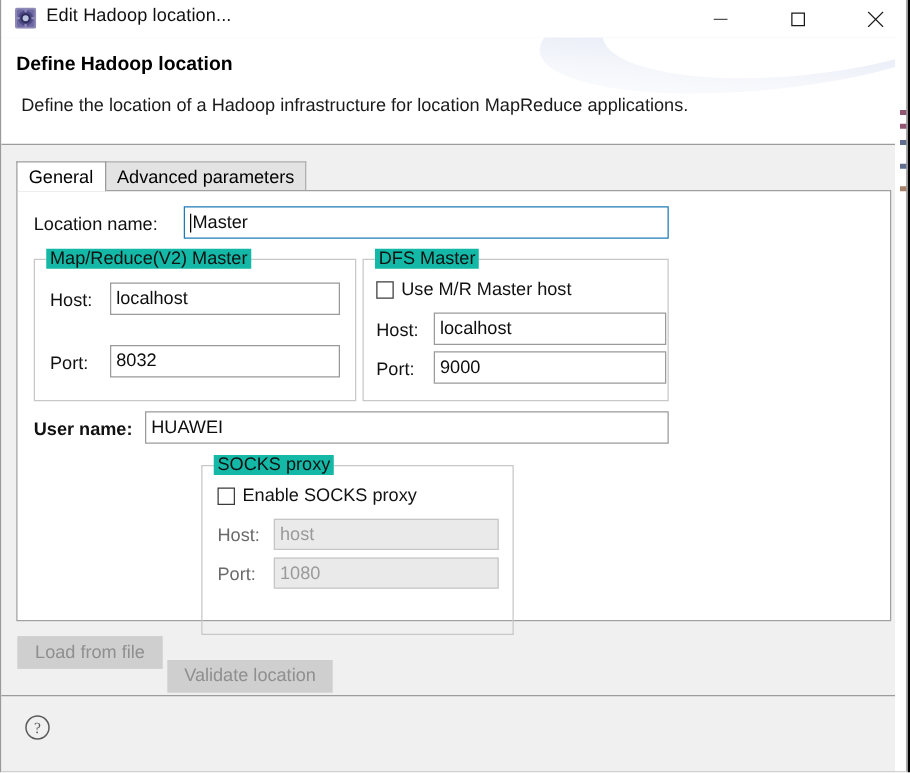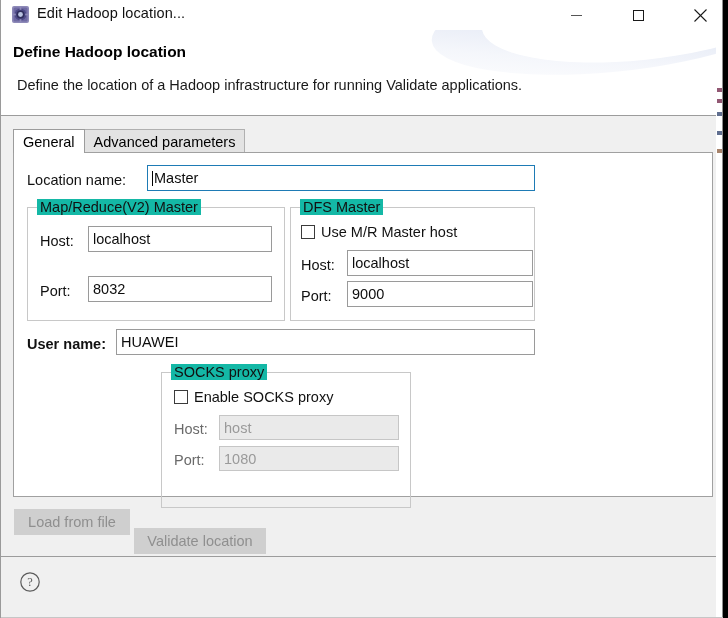--- a/index.html
+++ b/index.html
@@ -10,21 +10,21 @@
     background: #ffffff;
     font-family: "Liberation Sans", sans-serif;
   }
 
   #dialog {
     position: relative;
     width: 728px;
     height: 618px;
     background: #f0f0f0;
     border-left: 1px solid #9a9a9a;
-    border-right: 5px solid #000000;
+    border-right: 2px solid #000000;
     overflow: hidden;
   }
 
   
   .bg-bleed {
     position: absolute;
     top: 0; right: 0;
     width: 13px; height: 618px;
     background: #ffffff;
     overflow: hidden;
@@ -305,21 +305,21 @@
         <line x1="0.5" y1="0.5" x2="12.5" y2="12.5" stroke="#1a1a1a" stroke-width="1.1"></line>
         <line x1="12.5" y1="0.5" x2="0.5" y2="12.5" stroke="#1a1a1a" stroke-width="1.1"></line>
       </svg>
     </div>
   </div>
 
   <div class="header">
     <div class="swoosh"></div>
     <div class="swoosh2"></div>
     <div class="hdr-title">Define Hadoop location</div>
-    <div class="hdr-desc">Define the location of a Hadoop infrastructure for running Validate applications.</div>
+    <div class="hdr-desc">Define the location of a Hadoop infrastructure for location MapReduce applications.</div>
   </div>
   <div class="hdr-sep"></div>
 
   <div class="body-area">
 
     <div class="tabstrip">
       <div class="tab active">
         <span>General</span>
       </div>
       <div class="tab">

